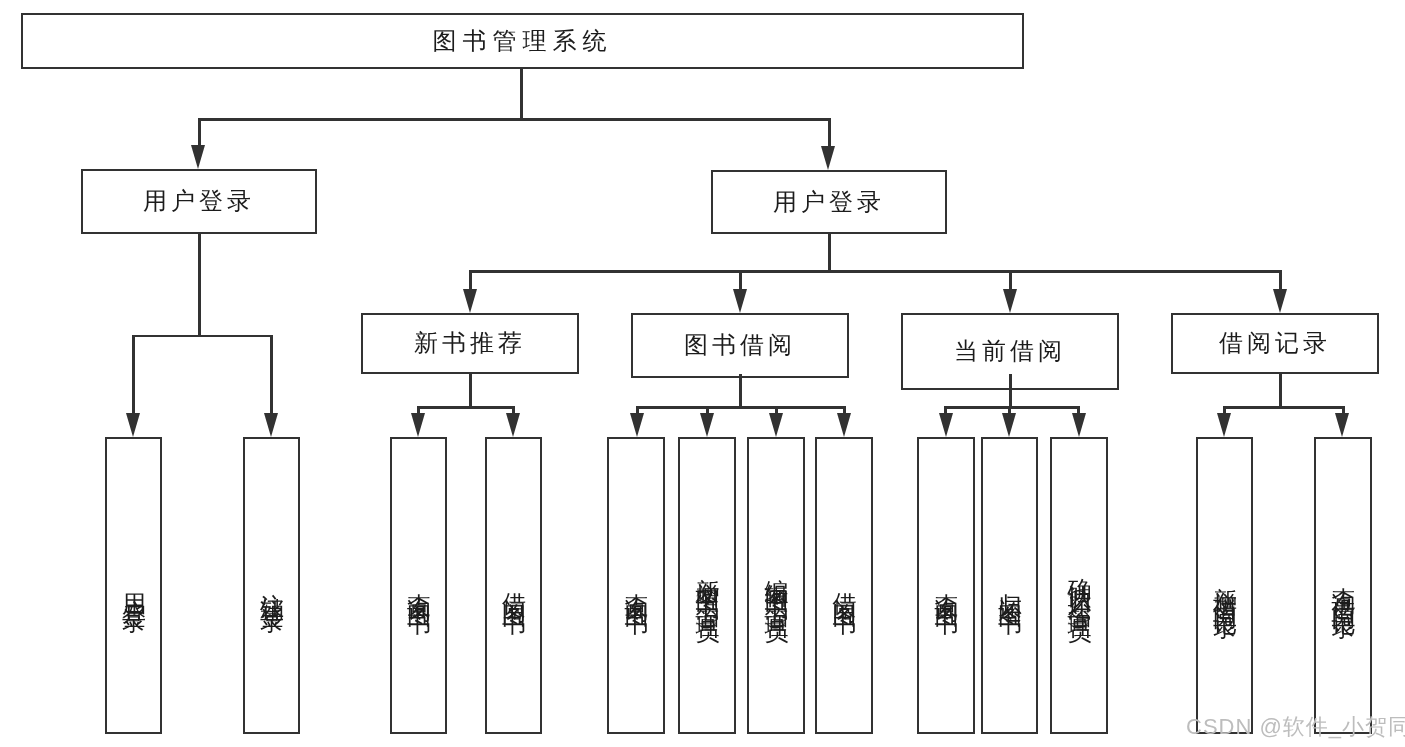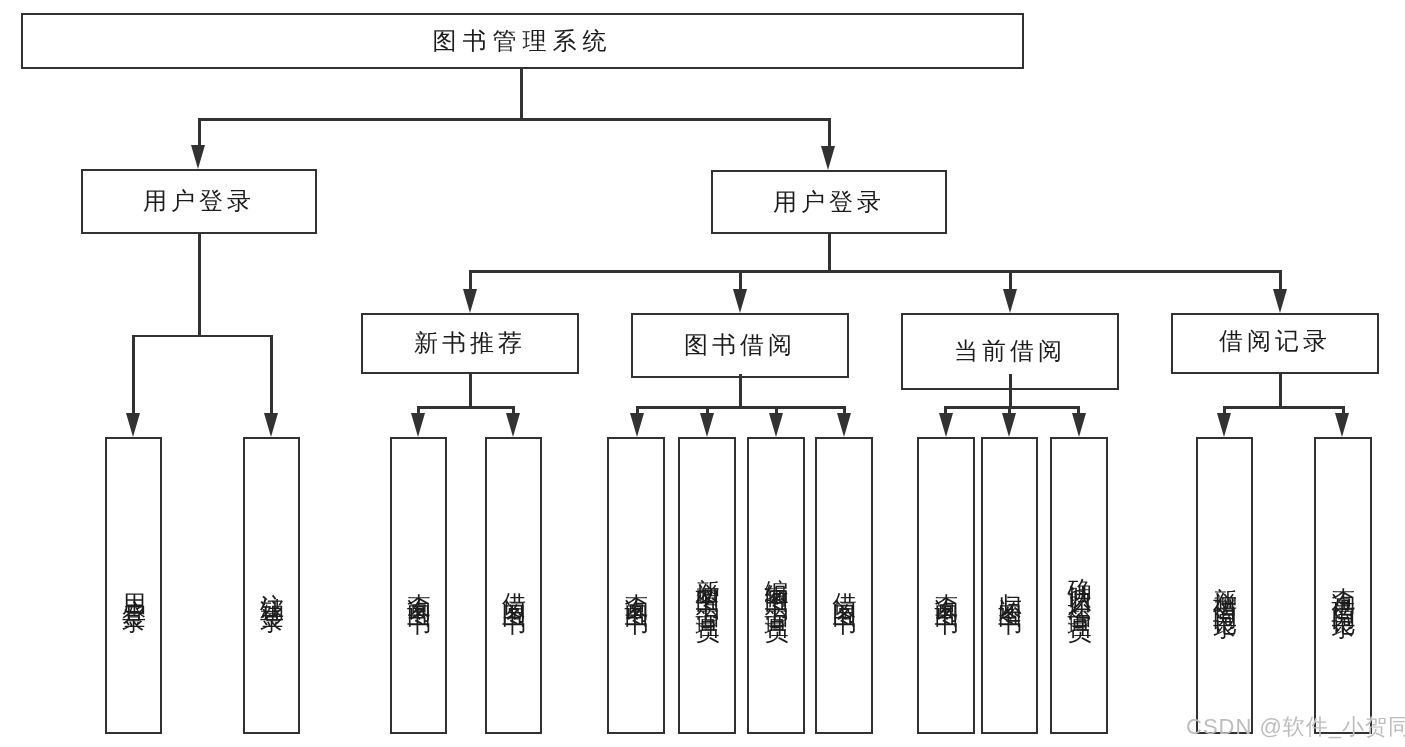--- a/index.html
+++ b/index.html
@@ -79,21 +79,21 @@
   <div class="vline" style="left:1009px;top:270px;height:28px;"></div>
   <div class="vline" style="left:1279px;top:270px;height:28px;"></div>
   <div class="arrow" style="left:462.5px;top:289px;"></div>
   <div class="arrow" style="left:732.5px;top:289px;"></div>
   <div class="arrow" style="left:1002.5px;top:289px;"></div>
   <div class="arrow" style="left:1272.5px;top:289px;"></div>
 
   <div class="box" style="left:361px;top:313px;width:218px;height:61px;">新书推荐</div>
   <div class="box" style="left:631px;top:313px;width:218px;height:65px;">图书借阅</div>
   <div class="box" style="left:901px;top:313px;width:218px;height:77px;">当前借阅</div>
-  <div class="box" style="left:1171px;top:313px;width:208px;height:61px;font-family:Liberation Mono, monospace;">借阅记录</div>
+  <div class="box" style="left:1171px;top:313px;width:208px;height:61px;">借阅记录</div>
 
   <div class="vline" style="left:469px;top:374px;height:34px;"></div>
   <div class="hline" style="left:417px;top:406px;width:98px;"></div>
   <div class="vline" style="left:417px;top:406px;height:15px;"></div>
   <div class="vline" style="left:512px;top:406px;height:15px;"></div>
   <div class="arrow" style="left:411px;top:413px;"></div>
   <div class="arrow" style="left:506px;top:413px;"></div>
 
   <div class="vline" style="left:739px;top:374px;height:34px;"></div>
   <div class="hline" style="left:636px;top:406px;width:209px;"></div>

